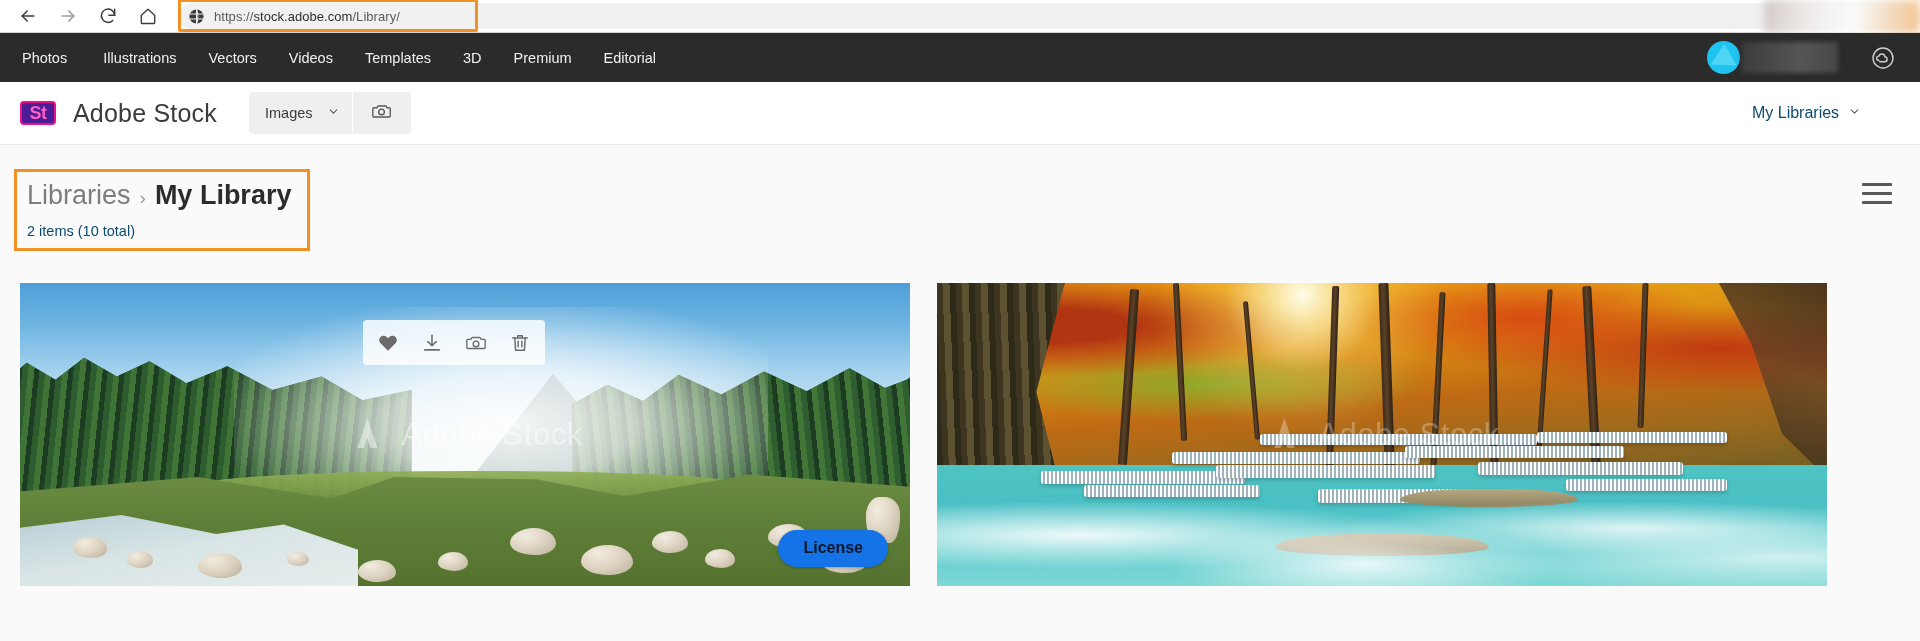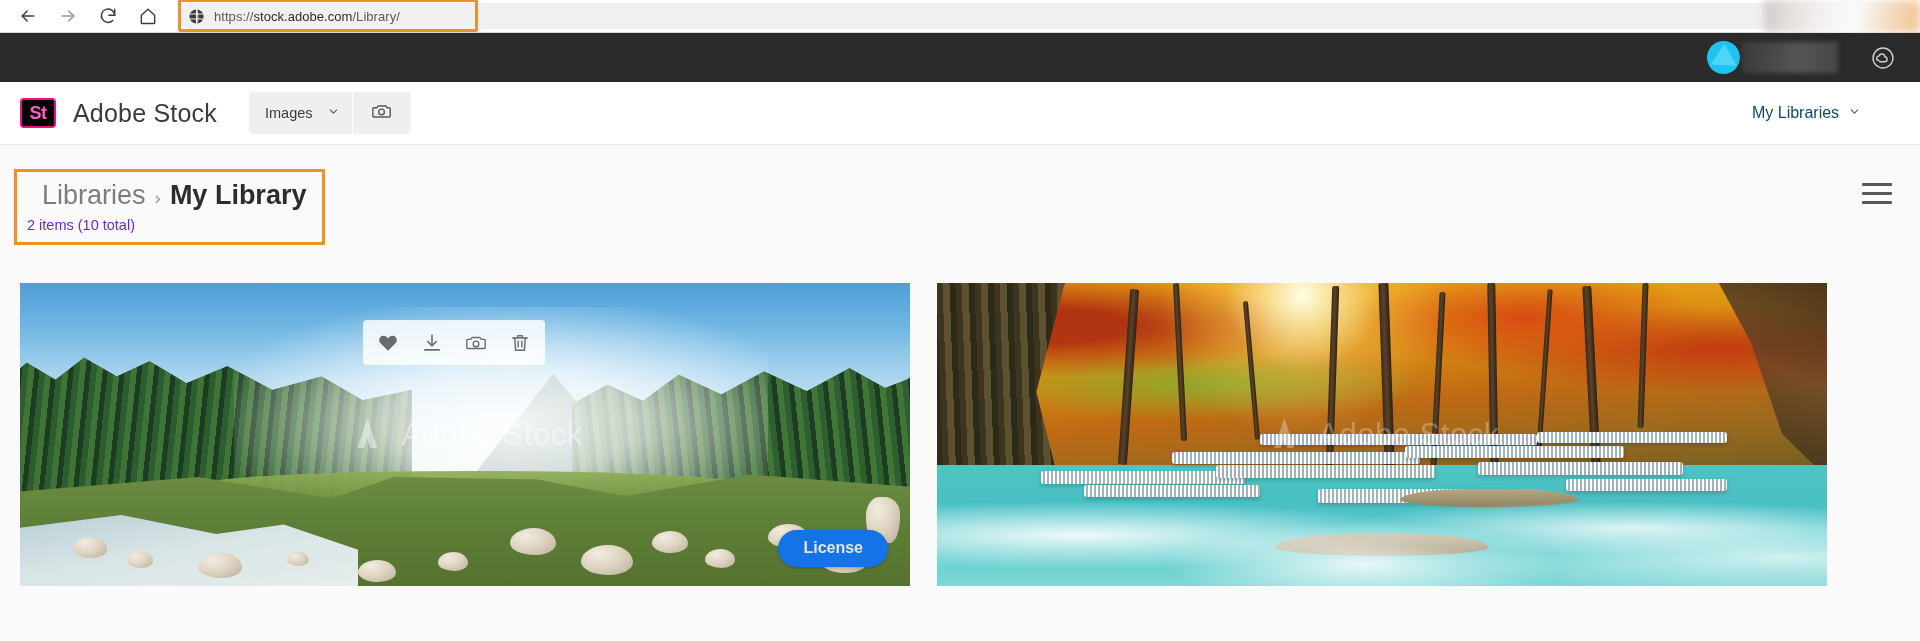--- a/index.html
+++ b/index.html
@@ -124,22 +124,22 @@
   
   .stock-header {
     height: 63px;
     background: #ffffff;
     display: flex;
     align-items: center;
     border-bottom: 1px solid #eaeaea;
     padding-left: 20px;
   }
   .st-logo {
-    width: 36px; height: 30px;
-    background: #000000;
+    width: 36px; height: 24px;
+    background: #4c1d95;
     border: 2.5px solid #e8118b;
     border-radius: 4px;
     display: flex; align-items: center; justify-content: center;
     color: #ff5ec4;
     font-size: 18px;
     font-weight: bold;
     letter-spacing: -0.5px;
     flex: none;
   }
   .brand-text {
@@ -217,28 +217,27 @@
     display: flex;
     align-items: baseline;
     gap: 9px;
     white-space: nowrap;
   }
   .crumbs .lib {
     font-size: 27px;
     color: #7d7d7d;
     font-weight: 400;
     cursor: pointer;
-    margin-left: 15px;
   }
   .crumbs .sep { font-size: 19px; color: #9a9a9a; }
   .crumbs .cur { font-size: 27px; color: #2c2c2c; font-weight: 700; }
   .count-text {
     font-size: 14.5px;
-    color: #6d28d9;
-    margin-top: 6px;
+    color: #0c4a6e;
+    margin-top: 12px;
   }
   .hamburger {
     position: absolute;
     right: 24px; top: 34px;
     width: 34px; height: 28px;
     display: flex; flex-direction: column;
     justify-content: center; gap: 6px;
     cursor: pointer;
   }
   .hamburger span {
@@ -413,21 +412,21 @@
     border-radius: 4px;
     display: flex; align-items: center;
     padding: 0 14px; gap: 22px;
     z-index: 6;
   }
   .hover-tools .tool { cursor: pointer; display: flex; align-items: center; }
   .license-btn {
     position: absolute;
     right: 22px; bottom: 19px;
     background: #1473e6;
-    color: #e5e5e5;
+    color: #0f172a;
     font-size: 16px;
     font-weight: 700;
     padding: 9px 25px 10px;
     border-radius: 20px;
     border: none;
     cursor: pointer;
     z-index: 6;
     box-shadow: 0 1px 3px rgba(0,0,0,0.25);
   }
 </style>
@@ -481,20 +480,30 @@
         <span>https://</span><span class="host">stock.adobe.com</span><span>/Library/</span>
       </span>
     </div>
     <div class="url-highlight"></div>
   </div>
 
   <div class="profile-blur"></div>
 </div>
 
 <div class="adobe-nav">
+  <nav class="adobe-nav-links">
+    <a>Photos</a>
+    <a>Illustrations</a>
+    <a>Vectors</a>
+    <a>Videos</a>
+    <a>Templates</a>
+    <a>3D</a>
+    <a>Premium</a>
+    <a>Editorial</a>
+  </nav>
   <div class="nav-right">
     <div class="avatar"></div>
     <div class="username-blur"></div>
     <span class="cc-icon">
       <svg width="26" height="26" viewBox="0 0 24 24" fill="none" stroke="#cfcfcf" stroke-width="1.3">
         <circle cx="12" cy="12" r="9.2"></circle>
         <path d="M8.2 14.3c-1.1 0-2-.9-2-2s.9-2 2-2c.3-1.2 1.4-2 2.7-2 1.5 0 2.7 1.1 2.8 2.5 1.2.1 2.1 1.1 2.1 2.3 0 1.3-1 2.3-2.3 2.3H9" stroke-linecap="round"></path>
       </svg>
     </span>
   </div>

